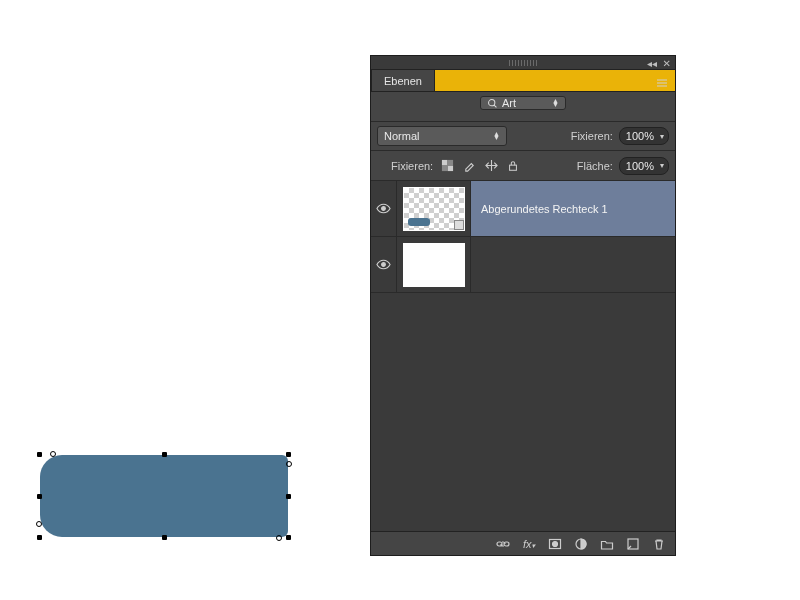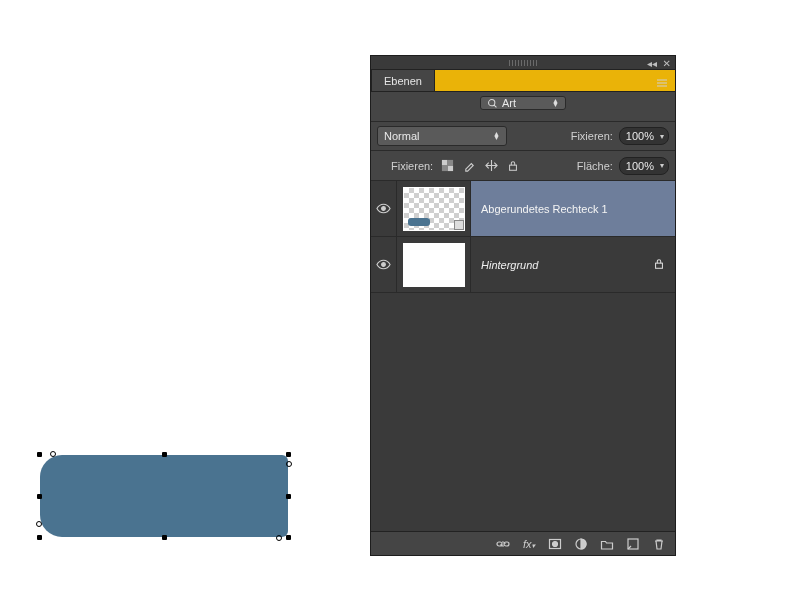--- a/index.html
+++ b/index.html
@@ -212,29 +212,20 @@
     <div class="layer">
       <div class="eye-col">
         <svg viewBox="0 0 16 16" style="width:15px;height:15px;stroke:#cfcfcf;fill:none;stroke-width:1.2">
             <path d="M1 8s2.5-4.5 7-4.5S15 8 15 8s-2.5 4.5-7 4.5S1 8 1 8z"></path>
             <circle cx="8" cy="8" r="2" fill="#cfcfcf"></circle>
           </svg>
       </div>
       <div class="thumb-col">
         <div class="thumb" style="background:#fff"></div>
       </div>
-      <div class="name-col">
-        <span class="italic">Hintergrund</span>
-        <span class="lk">
-          <svg viewBox="0 0 14 14" style="width:12px;height:12px;stroke:#ddd;fill:none;stroke-width:1.2">
-              <rect x="3" y="6" width="8" height="6"></rect>
-              <path d="M5 6V4a2 2 0 014 0v2"></path>
-            </svg>
-        </span>
-      </div>
     </div>
   </div>
 
   <div class="panel-footer">
     <span class="iconbtn">
         <svg viewBox="0 0 14 14">
           <path d="M5 7a2 2 0 002 2h1M9 7a2 2 0 00-2-2H6" stroke="#ccc"></path>
           <rect x="1" y="5" width="5" height="4" rx="2" stroke="#ccc"></rect>
           <rect x="8" y="5" width="5" height="4" rx="2" stroke="#ccc"></rect>
         </svg>

